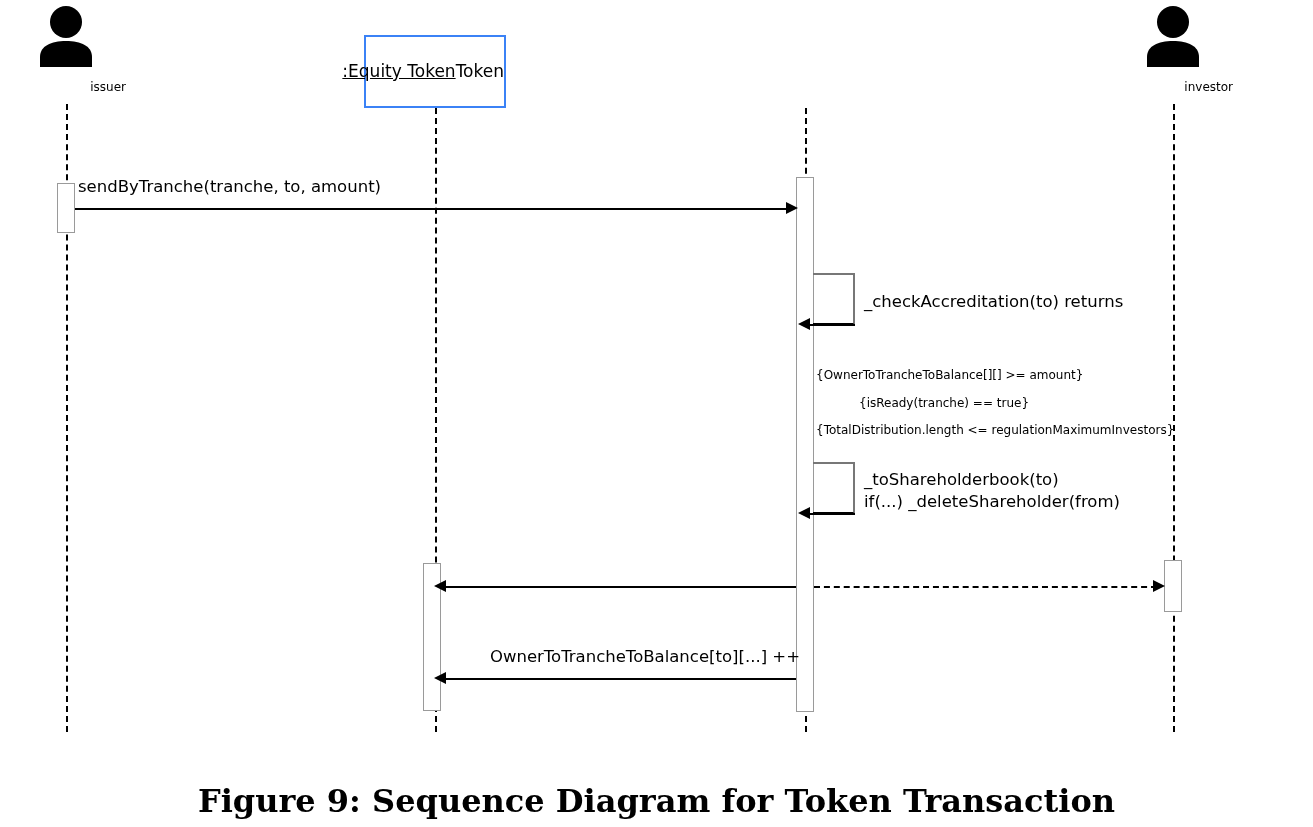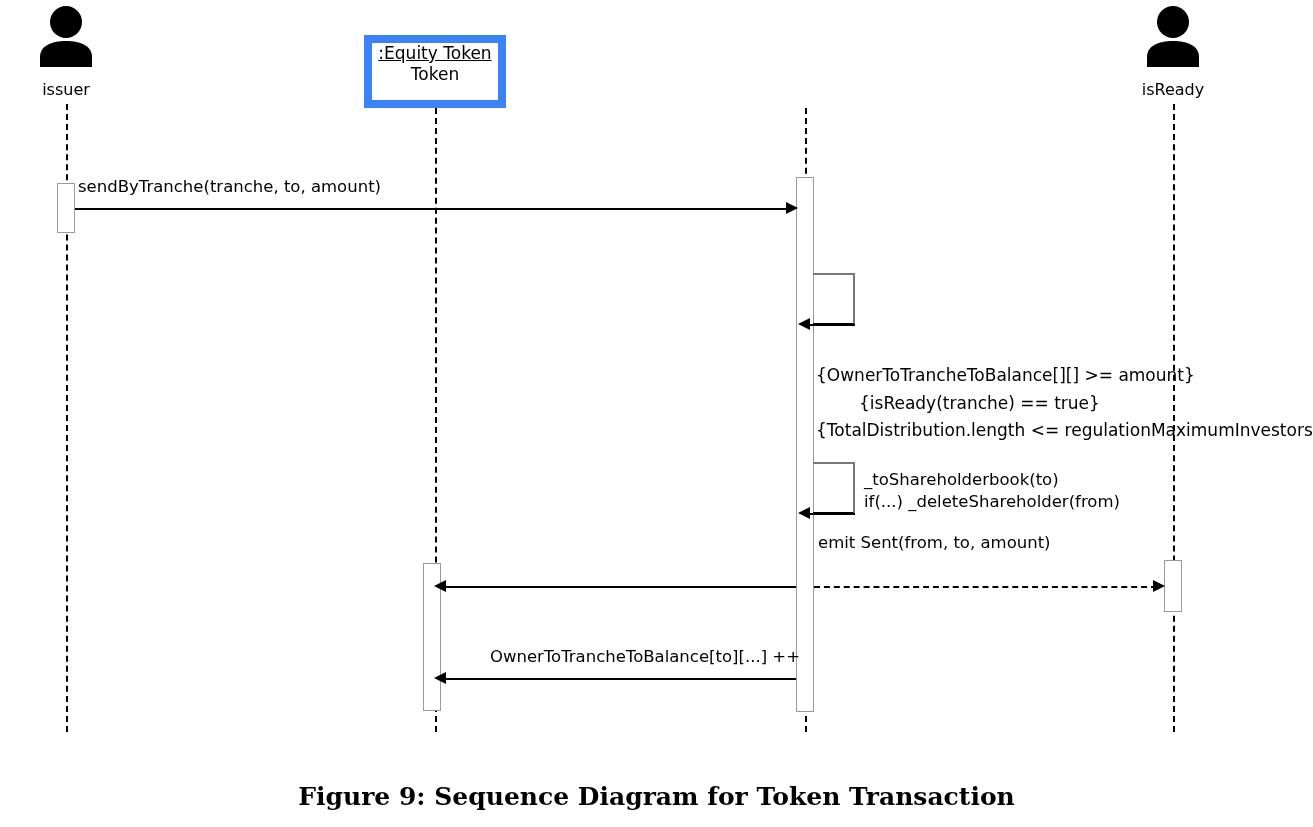--- a/index.html
+++ b/index.html
@@ -6,33 +6,33 @@
   body{
     width:1313px;height:827px;position:relative;overflow:hidden;
     font-family:"DejaVu Sans","Liberation Sans",sans-serif;
     color:#000000;
   }
   #canvas{position:absolute;left:0;top:0;width:1313px;height:827px;}
   .abs{position:absolute;}
 
   
   .obj-box{
-    position:absolute;border:8px solid #3b82f6;background:#ffffff;
-    box-sizing:border-box;display:flex;flex-direction:column;
-    align-items:center;justify-content:flex-start;
+    position:absolute;border:2px solid #3b82f6;background:#ffffff;
+    box-sizing:border-box;display:flex;flex-direction:row;
+    align-items:center;justify-content:flex-end;
     font-size:17px;line-height:21px;color:#000;
   }
   .obj-box .l1{text-decoration:underline;white-space:nowrap;}
   .obj-box .l2{white-space:nowrap;}
 
   
   .actor{position:absolute;width:58px;height:62px;}
   .actor-label{
-    position:absolute;font-size:16px;white-space:nowrap;
-    text-align:center;color:#000;
+    position:absolute;font-size:12px;white-space:nowrap;
+    text-align:right;color:#000;
   }
 
   
   .lifeline{
     position:absolute;width:0;border-left:2px dashed #000000;
   }
 
   
   .activation{
     position:absolute;border:1.5px solid #9a9a9a;background:#ffffff;
@@ -59,29 +59,29 @@
     border-top:2px solid #777;border-right:2px solid #777;border-bottom:2px solid #000;
   }
 
   
   .msg-label{
     position:absolute;font-size:16.5px;line-height:22px;
     white-space:pre;color:#000;
   }
   .msg-label.right{text-align:right;}
   .constraint{
-    position:absolute;font-size:17px;line-height:27.5px;
+    position:absolute;font-size:12px;line-height:27.5px;
     white-space:pre;color:#000;
   }
 
   
   .caption{
     position:absolute;left:0;width:1313px;text-align:center;
     font-family:"DejaVu Serif","Liberation Serif",serif;
-    font-weight:bold;font-size:25px;color:#000;
+    font-weight:bold;font-size:32px;color:#000;
   }
 </style>
 </head>
 <body>
 
 <div id="canvas">
 
   <div class="actor abs" style="left:37px;top:5px;">
     <svg width="58" height="62" viewBox="0 0 58 62" aria-hidden="true">
       <circle cx="29" cy="17" r="16" fill="#000"></circle>
@@ -98,54 +98,54 @@
   <div class="lifeline" style="left:435px;top:108px;height:624px;"></div>
 
   <div class="lifeline" style="left:805px;top:108px;height:624px;"></div>
 
   <div class="actor abs" style="left:1144px;top:5px;">
     <svg width="58" height="62" viewBox="0 0 58 62" aria-hidden="true">
       <circle cx="29" cy="17" r="16" fill="#000"></circle>
       <path d="M3 62 L3 52 C3 41 14 36 29 36 C44 36 55 41 55 52 L55 62 Z" fill="#000"></path>
     </svg>
   </div>
-  <div class="actor-label" style="left:1113px;top:80px;width:120px;">isReady</div>
+  <div class="actor-label" style="left:1113px;top:80px;width:120px;">investor</div>
   <div class="lifeline" style="left:1173px;top:104px;height:628px;"></div>
 
   <div class="activation" style="left:57px;top:183px;width:18px;height:50px;"></div>
 
   <div class="activation" style="left:796px;top:177px;width:18px;height:535px;"></div>
 
   <div class="activation" style="left:423px;top:563px;width:18px;height:148px;"></div>
 
   <div class="activation" style="left:1164px;top:560px;width:18px;height:52px;"></div>
 
   <div class="msg-line" style="left:75px;top:208px;width:715px;"></div>
   <div class="arrow-r" style="left:786px;top:202px;"></div>
   <div class="msg-label" style="left:78px;top:176px;width:520px;">sendByTranche(tranche, to, amount)</div>
 
   <div class="selfcall" style="left:813px;top:273px;width:42px;height:52px;"></div>
   <div class="msg-line" style="left:806px;top:324px;width:49px;"></div>
   <div class="arrow-l" style="left:798px;top:318px;"></div>
+  <div class="msg-label" style="left:864px;top:291px;width:420px;">_checkAccreditation(to) returns</div>
 
   <div class="constraint" style="left:816px;top:362px;width:480px;">{OwnerToTrancheToBalance[][] &gt;= amount}</div>
   <div class="constraint" style="left:816px;top:390px;width:480px;margin-left:43px;">{isReady(tranche) == true}</div>
   <div class="constraint" style="left:816px;top:417px;width:490px;">{TotalDistribution.length &lt;= regulationMaximumInvestors}</div>
 
   <div class="selfcall" style="left:813px;top:462px;width:42px;height:52px;"></div>
   <div class="msg-line" style="left:806px;top:513px;width:49px;"></div>
   <div class="arrow-l" style="left:798px;top:507px;"></div>
   <div class="msg-label" style="left:864px;top:469px;width:420px;"><span>_toShareholderbook(to)</span><br><span>if(...) _deleteShareholder(from)</span></div>
 
   <div class="msg-line" style="left:444px;top:586px;width:352px;"></div>
   <div class="arrow-l" style="left:434px;top:580px;"></div>
 
   <div class="msg-line dashed" style="left:814px;top:586px;width:343px;"></div>
   <div class="arrow-r" style="left:1153px;top:580px;"></div>
-  <div class="msg-label" style="left:818px;top:532px;width:360px;">emit Sent(from, to, amount)</div>
 
   <div class="msg-line" style="left:444px;top:678px;width:352px;"></div>
   <div class="arrow-l" style="left:434px;top:672px;"></div>
   <div class="msg-label right" style="left:396px;top:624px;width:404px;"><br><span>OwnerToTrancheToBalance[to][...] ++</span></div>
 
   <div class="caption" style="top:782px;">Figure 9: Sequence Diagram for Token Transaction</div>
 
 </div>
 
 </body></html>

